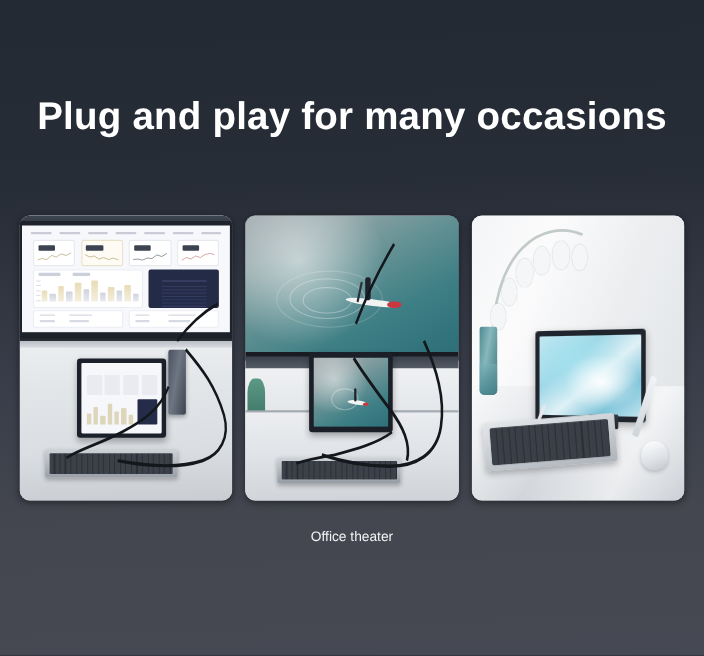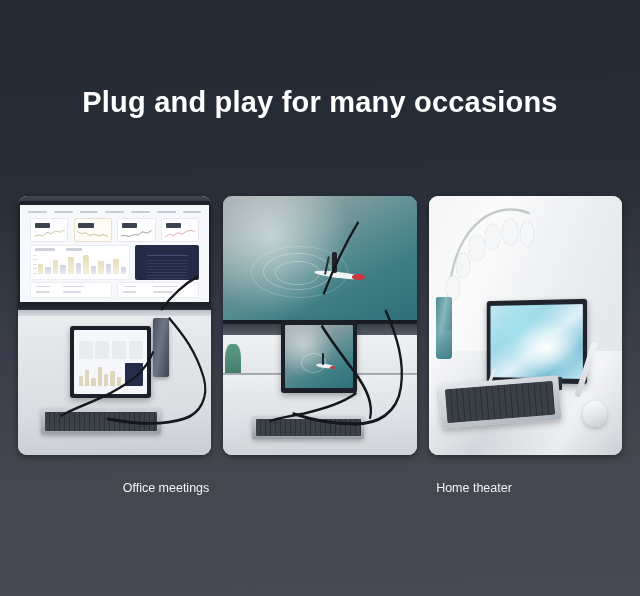--- a/index.html
+++ b/index.html
@@ -12,21 +12,21 @@
   #root {
     position:absolute; inset:0;
     background:linear-gradient(178deg,#242a34 0%,#272d37 28%,#3a3e4a 58%,#44474f 78%,#464953 100%);
   }
 
   
   .title {
     position:absolute; left:0; right:0; top:86px;
     text-align:center;
     color:#ffffff;
-    font-size:29px;
+    font-size:35px;
     font-weight:bold;
     letter-spacing:0.2px;
     white-space:nowrap;
   }
 
   
   .panels {
     position:absolute;
     left:18px; top:196px;
     width:604px; height:259px;
@@ -575,17 +575,16 @@
       <div class="p3-kb">
         <div class="keys"></div>
       </div>
 
       <div class="p3-mouse"></div>
     </div>
 
   </div>
 
   <div class="captions">
-    <div class="caption">Office meetings</div>
-    <div class="caption">Home theater</div>
+    <div class="caption">Office theater</div>
   </div>
 
 </div>
 
 </body></html>

